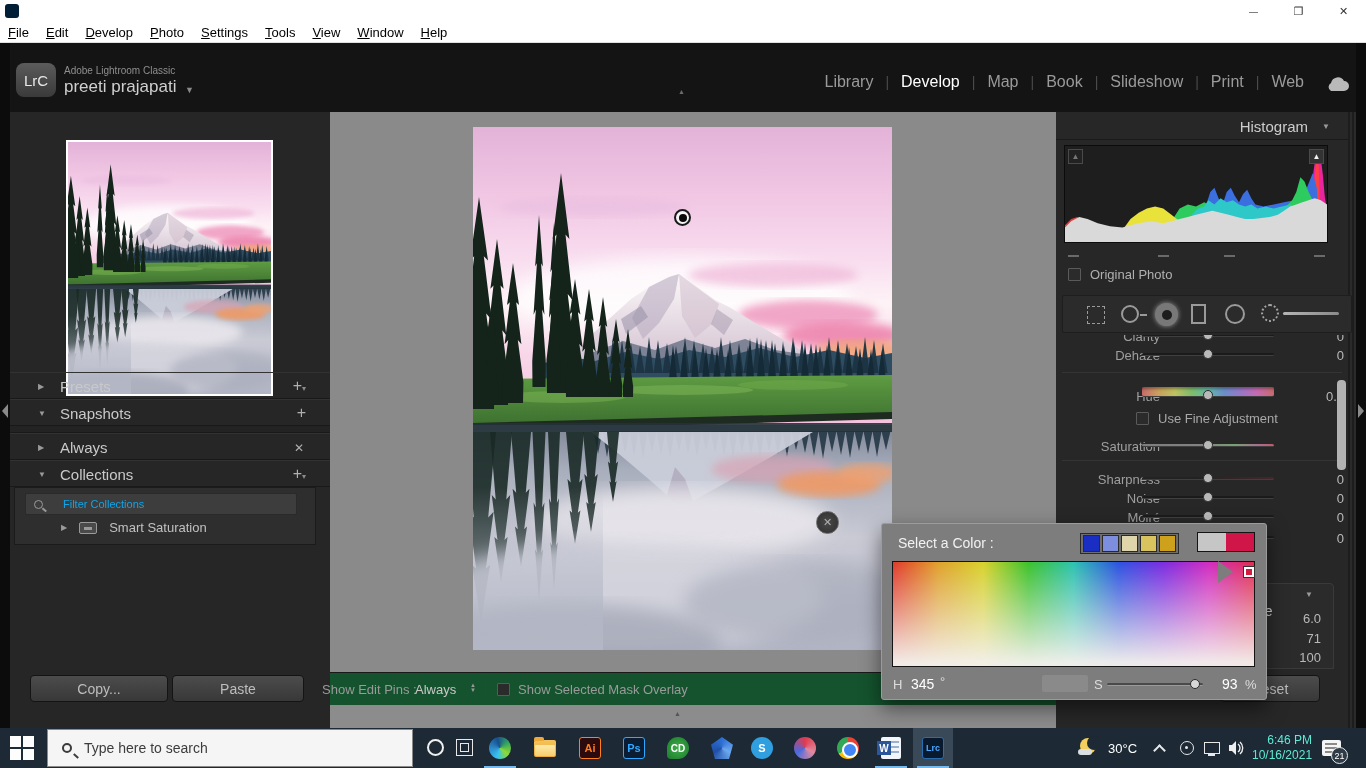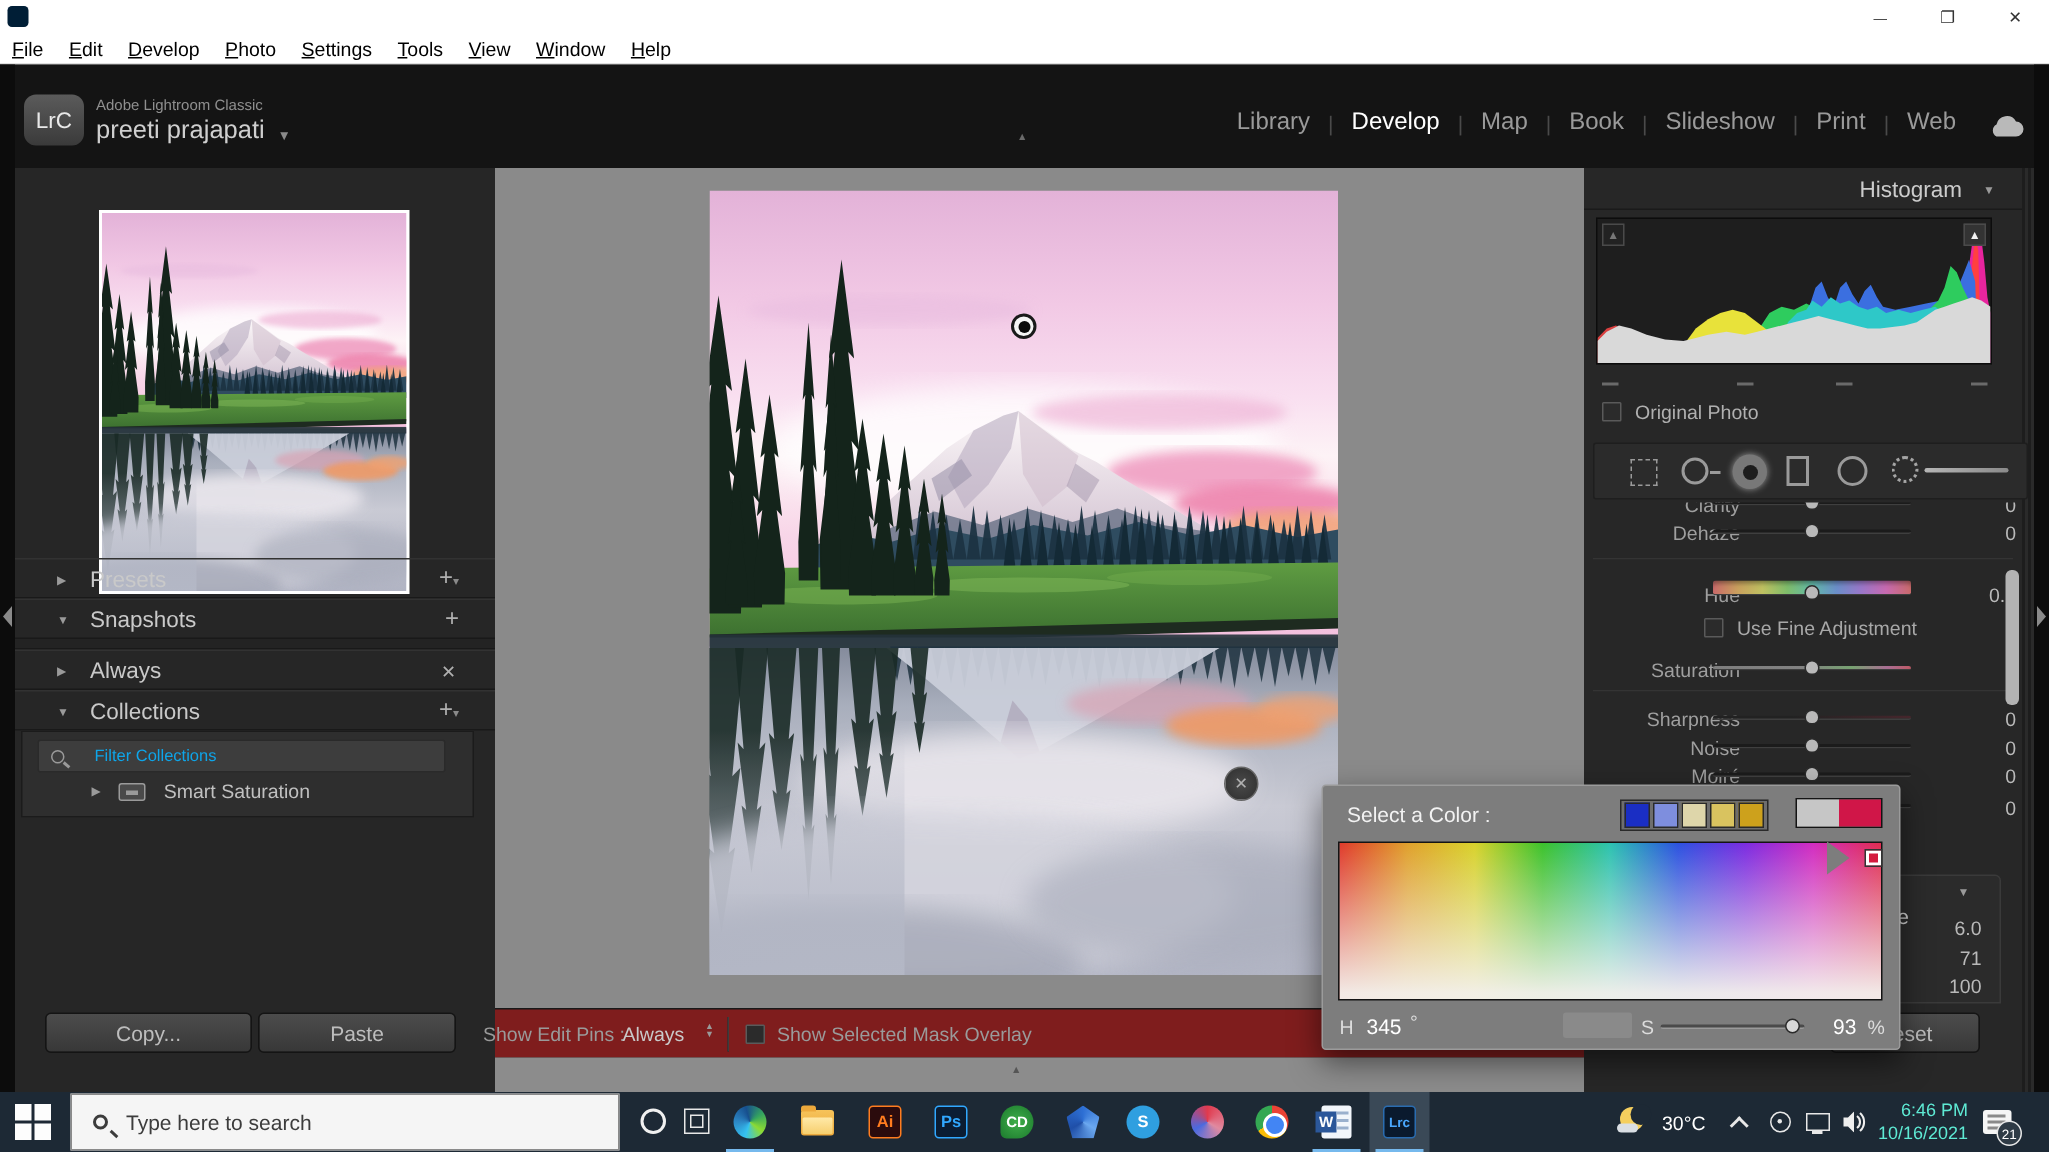--- a/index.html
+++ b/index.html
@@ -69,21 +69,21 @@
   .boxicon::after { content:""; position:absolute; left:4px; top:4px; width:8px; height:3px; background:#9a9a9a; }
   .smartrow .slabel { margin-left:12px; font-size:13px; color:#c0c0c0; }
   .lr-btn { position:absolute; height:27px; background:linear-gradient(#4c4c4c,#383838); border:1px solid #141414; border-radius:4px; color:#bdbdbd; font-size:14px; display:flex; align-items:center; justify-content:center; }
 
   
   .canvas-bg { position:absolute; left:330px; top:112px; width:726px; height:560px; background:#8a8a8a; }
   .photo { position:absolute; left:473px; top:127px; width:419px; height:523px; }
   .photo svg { display:block; width:100%; height:100%; }
   .edit-pin { position:absolute; left:674px; top:209px; width:17px; height:17px; border-radius:50%; background:#f5f5f5; border:2px solid #1a1a1a; display:flex; align-items:center; justify-content:center; z-index:10; }
   .edit-pin::after { content:""; width:8px; height:8px; border-radius:50%; background:#0a0a0a; }
-  .ctoolbar { position:absolute; left:330px; top:672px; width:726px; height:33px; background:#7f1d1d; border-top:1px solid #191919; }
+  .ctoolbar { position:absolute; left:330px; top:672px; width:726px; height:33px; background:#14532d; border-top:1px solid #191919; }
   .ctoolbar .lab { position:absolute; top:9px; font-size:13px; color:#9a9a9a; }
   .ctoolbar .val { position:absolute; top:9px; font-size:13px; color:#c9c9c9; }
   .tb-div { position:absolute; left:485px; top:5px; width:1px; height:23px; background:#1c1c1c; border-right:1px solid #3d3d3d; }
   .checkbox { width:13px; height:13px; background:#2b2b2b; border:1px solid #5a5a5a; border-radius:1px; }
   .graystrip { position:absolute; left:330px; top:705px; width:726px; height:23px; background:#8c8c8c; }
   .strip-handle { position:absolute; left:674px; top:710px; font-size:7px; color:#555; }
 
   
   .right-panel { position:absolute; left:1056px; top:112px; width:292px; height:616px; background:#272727; }
   .rp-h { position:absolute; left:0; top:0; width:292px; height:28px; border-bottom:1px solid #1a1a1a; }

